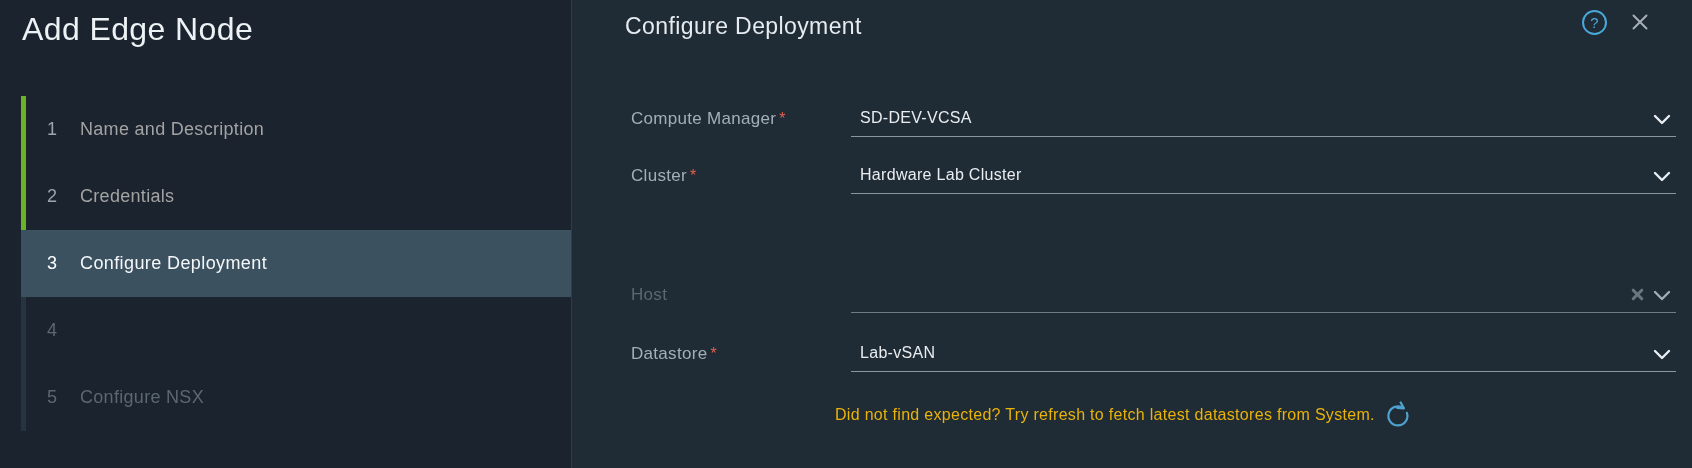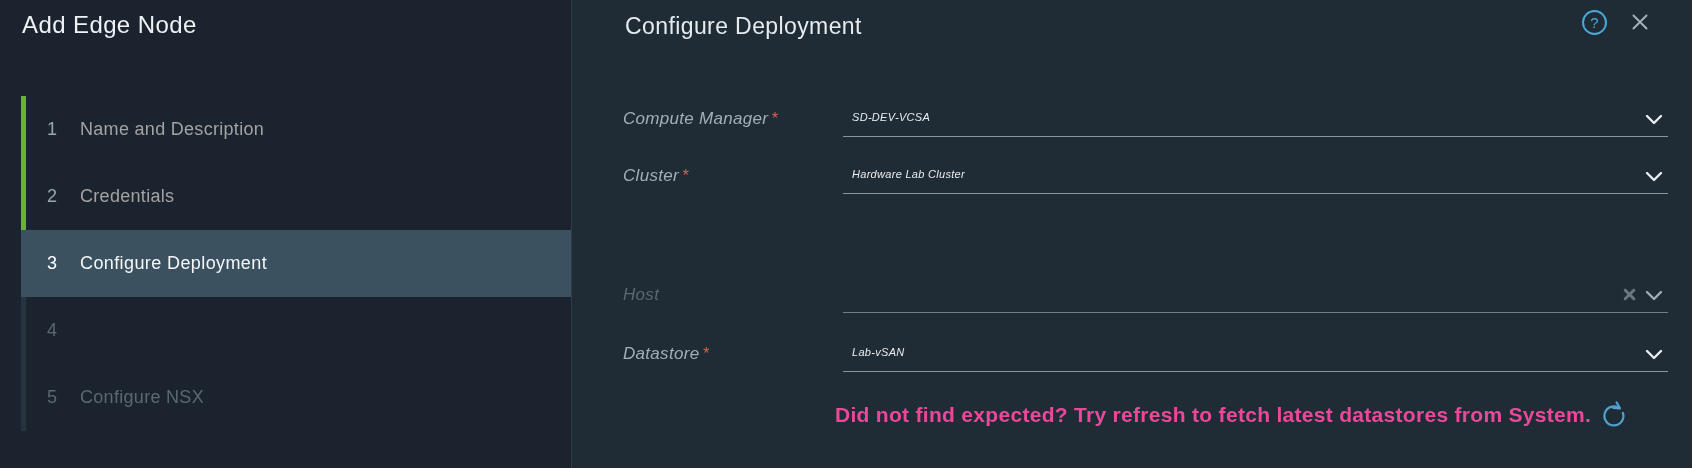--- a/index.html
+++ b/index.html
@@ -11,21 +11,21 @@
   }
   .dialog { position:absolute; inset:0; }
 
   
   .sidebar {
     position:absolute; left:0; top:0; width:572px; height:468px;
     background:#1b232e; border-right:1px solid #2d3d49;
   }
   .wizard-title {
     position:absolute; left:22px; top:11px;
-    font-size:24px; font-weight:300; color:#eef2f5; letter-spacing:.4px;
+    font-size:32px; font-weight:300; color:#eef2f5; letter-spacing:.4px;
   }
   .steps { position:absolute; left:0; top:96px; right:0; }
   .step {
     height:67px; margin-left:21px; display:flex; align-items:center;
     font-size:18px; cursor:default;
   }
   .step .bar { width:5px; height:100%; flex:0 0 5px; background:transparent; }
   .step.completed .bar { background:#69b324; }
   .step.upcoming .bar { background:#273440; }
   .step .num {
@@ -46,57 +46,57 @@
   .help-btn {
     position:absolute; left:1009px; top:10px; width:25px; height:25px;
     border:2px solid #49a8d9; border-radius:50%; color:#49a8d9;
     display:flex; align-items:center; justify-content:center;
     font-size:15px; font-weight:500; cursor:pointer;
   }
   .close-btn { position:absolute; left:1057px; top:12px; width:20px; height:20px; cursor:pointer; }
 
   
   .field-row {
-    position:absolute; left:50px; width:1045px; height:44px;
-    display:flex; align-items:flex-end;font-style:italic;
+    position:absolute; left:58px; width:1045px; height:44px;
+    display:flex; align-items:flex-end;
   }
   .field-row .flabel {
     width:220px; flex:0 0 220px; color:#a4aeb8; font-size:17px;
     line-height:17px; padding-bottom:10px;
   }
   .field-row .flabel .req { color:#e85e51; margin-left:3px; font-size:16px; }
   .field-row.disabled .flabel { color:#5b6771; }
   .combo {
     flex:1; display:flex; align-items:flex-end;
     border-bottom:1px solid #8a959e; cursor:pointer; min-width:0;
   }
   .field-row.disabled .combo { border-bottom-color:#717c85; cursor:default; }
   .combo .value {
-    flex:1; color:#e9edf0; font-size:11px; line-height:17px;
+    flex:1; color:#e9edf0; font-size:16px; line-height:17px;
     padding:0 0 10px 9px; white-space:nowrap; overflow:hidden;
   }
   .combo .icons { display:flex; align-items:center; gap:9px; padding:0 5px 7px 0; }
   .icon-clear, .icon-chevron { display:block; }
   .icon-clear svg path { stroke:#c2c9cf; }
   .icon-chevron svg path { stroke:#e8edf0; }
   .field-row.disabled .icon-clear svg path { stroke:#6c767f; }
   .field-row.disabled .icon-chevron svg path { stroke:#a2acb4; }
 
   
   .row-0 { top:93px; }   
   .row-1 { top:150px; }  
   .row-2 { top:211px; }  
   .row-3 { top:269px; }  
   .row-4 { top:328px; }  
 
   .hint-row {
     position:absolute; left:262px; top:401px; height:28px;
     display:flex; align-items:center; gap:10px;
   }
-  .hint-text { color:#ec4899; font-size:21px;font-weight:bold; }
+  .hint-text { color:#eab308; font-size:16px; }
   .refresh-btn { cursor:pointer; display:flex; align-items:center; }
 </style>
 </head>
 <body>
 
 <div class="dialog">
 
   <aside class="sidebar">
     <div class="wizard-title">Add Edge Node</div>
 

